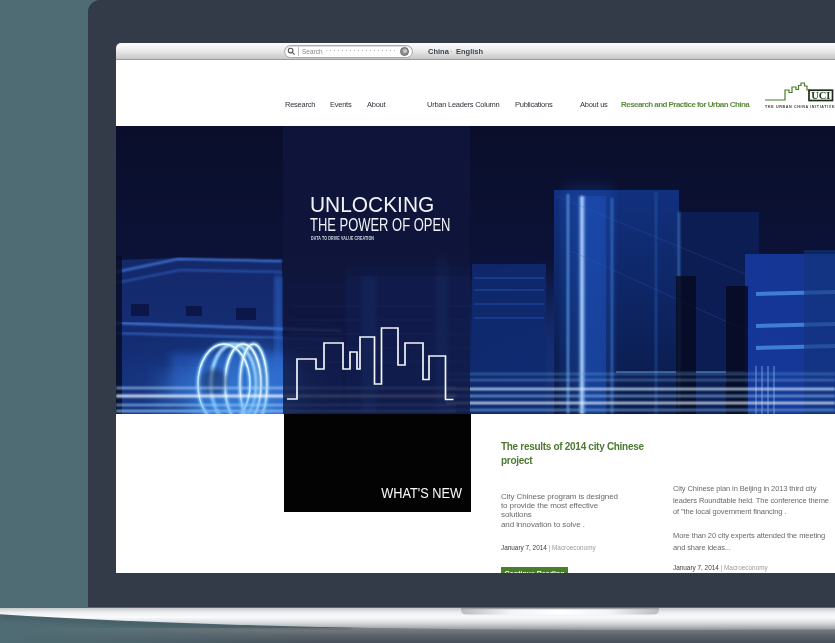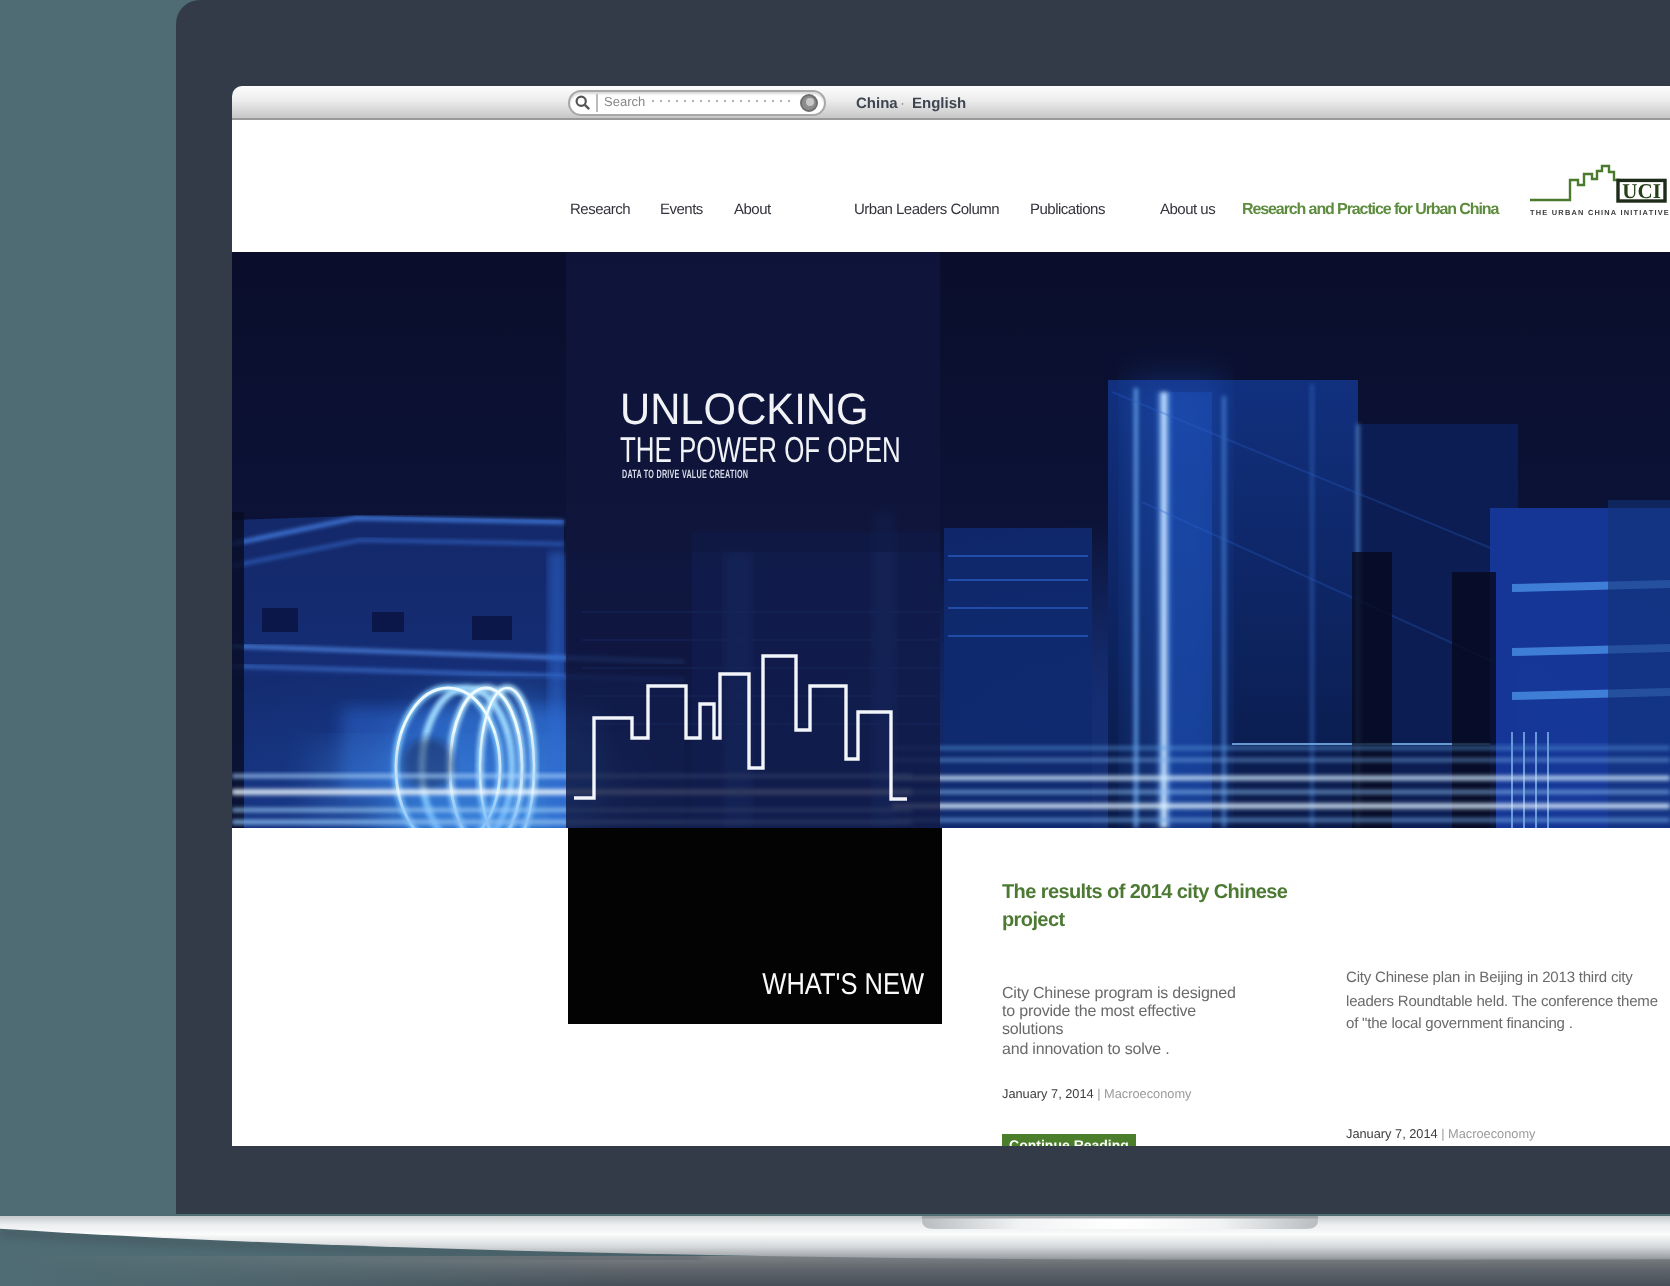--- a/index.html
+++ b/index.html
@@ -199,20 +199,21 @@
 
   <div class="abs" style="left:284px;top:414px;width:187px;height:98px;background:#030303;"></div>
   <div class="abs" style="left:284px;top:484px;width:178px;text-align:right;font-size:15px;color:#fafafa;transform:scaleX(0.85);transform-origin:100% 0;">WHAT'S NEW</div>
 
   <div class="abs" style="left:501px;top:440px;width:148px;font-size:10px;font-weight:bold;letter-spacing:-0.3px;color:#4c7a33;line-height:13.8px;">The results of 2014 city Chinese project</div>
   <div class="abs" style="left:501px;top:492px;width:160px;font-size:8px;letter-spacing:-0.1px;color:#6a6a6a;line-height:9.2px;">City Chinese program is designed<br>to provide the most effective<br>solutions<br>and innovation to solve .</div>
   <div class="abs" style="left:501px;top:544px;font-size:6.4px;color:#3c3c3c;">January 7, 2014 <span style="color:#9a9a9a;">| Macroeconomy</span></div>
   <div class="abs" style="left:501px;top:567px;width:67px;height:14px;background:#4b7e2b;color:#fff;font-size:7px;font-weight:bold;text-align:center;line-height:13px;">Continue Reading</div>
 
   <div class="abs" style="left:673px;top:483px;width:163px;font-size:7.5px;letter-spacing:-0.1px;color:#6a6a6a;line-height:11.6px;">City Chinese plan in Beijing in 2013 third city leaders Roundtable held. The conference theme of "the local government financing .</div>
+  <div class="abs" style="left:673px;top:530px;width:163px;font-size:7.5px;letter-spacing:-0.1px;color:#6a6a6a;line-height:11.6px;">More than 20 city experts attended the meeting and share ideas...</div>
   <div class="abs" style="left:673px;top:564px;font-size:6.4px;color:#3c3c3c;">January 7, 2014 <span style="color:#9a9a9a;">| Macroeconomy</span></div>
 
   <div class="abs" style="left:88px;top:573px;width:940px;height:34px;background:#343b48;"></div>
 
   <svg class="abs" style="left:0;top:598px;" width="835" height="45" viewBox="0 0 835 45">
     <defs>
       <linearGradient id="undershadow" x1="0" y1="0" x2="0" y2="1">
         <stop offset="0" stop-color="#7d8184"></stop>
         <stop offset="0.45" stop-color="#5f656c"></stop>
         <stop offset="1" stop-color="#454e58"></stop>

